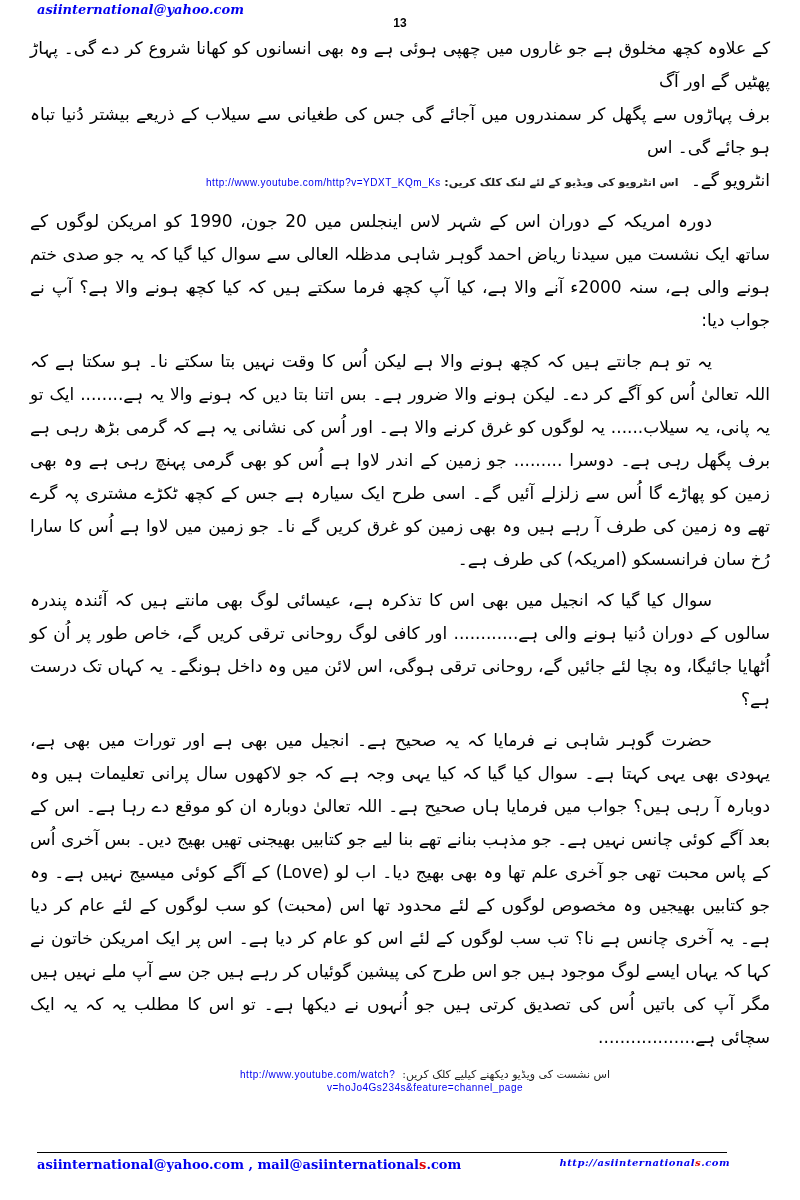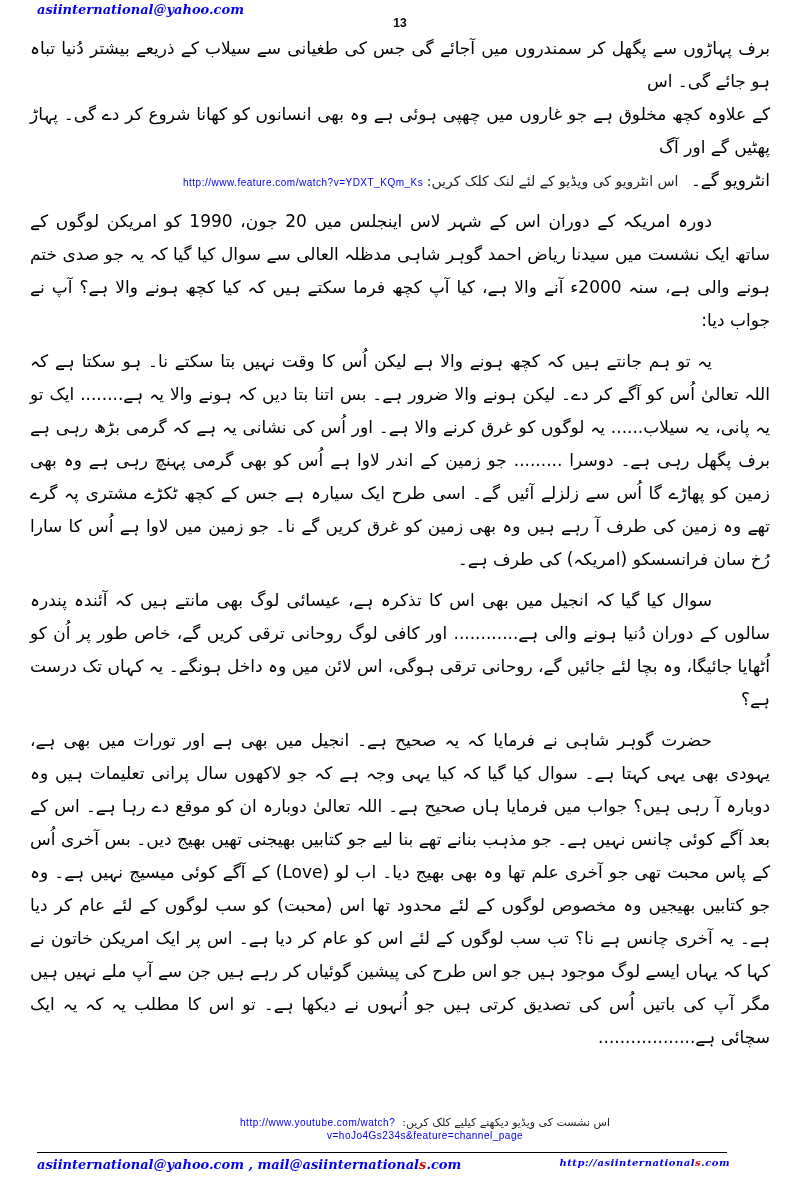--- a/index.html
+++ b/index.html
@@ -4,45 +4,45 @@
   <style>
     html, body { margin: 0; padding: 0; background: #ffffff; }
     body { width: 800px; height: 1200px; position: relative; overflow: hidden; font-family: "DejaVu Sans", sans-serif; color: #000; }
     .hdr-email { position: absolute; left: 37px; top: 2px; font-family: "DejaVu Serif", serif; font-style: italic; font-weight: bold; font-size: 13px; color: #0000ee; text-decoration: none; }
     .page-num { position: absolute; left: 0; width: 800px; top: 16px; text-align: center; font-family: "Liberation Sans", sans-serif; font-weight: bold; font-size: 12px; }
     .body-text { position: absolute; left: 30px; width: 740px; top: 32px; direction: rtl; text-align: justify; font-family: "DejaVu Sans", sans-serif; font-size: 17px; line-height: 33px; }
     .body-text p { margin: 0; }
     .para-gap { margin-top: 8px !important; }
     .indent { text-indent: 58px; }
     .link-line { direction: rtl; text-align: right; font-size: 11px; line-height: 22px; }
-    .link-line .link-label { font-size: 14px; color: #222; }
+    .link-line .link-label { font-size: 11px; color: #222; font-weight: bold; }
     .link-line a, .bottom-link a { color: #0000ee; text-decoration: none; font-family: "Liberation Sans", sans-serif; font-size: 10px; letter-spacing: 0.5px; direction: ltr; unicode-bidi: embed; }
     .inline-link-row { direction: rtl; text-align: right; }
-    .bottom-link { position: absolute; left: 150px; width: 550px; top: 1068px; direction: rtl; text-align: center; font-size: 11px; margin-top: 48px; }
+    .bottom-link { position: absolute; left: 150px; width: 550px; top: 1068px; direction: rtl; text-align: center; font-size: 11px; }
     .bottom-link .link-label { color: #222; font-size: 11px; }
     .footer-rule { position: absolute; left: 37px; width: 690px; top: 1152px; height: 0; border-top: 1.5px solid #000; }
-    .footer-left { position: absolute; left: 37px; top: 1157px; font-family: "DejaVu Serif", serif; font-style: italic; font-weight: bold; font-size: 13px; color: #0000ee; }
+    .footer-left { position: absolute; left: 37px; top: 1157px; font-family: "DejaVu Serif", serif; font-weight: bold; font-size: 13px; color: #0000ee; }
     .footer-right { position: absolute; right: 70px; top: 1157px; font-family: "DejaVu Serif", serif; font-style: italic; font-weight: bold; font-size: 10px; color: #0000ee; letter-spacing: 0.5px; }
     .red { color: #e00000; }
     .footer-left a, .footer-right a { color: inherit; text-decoration: none; }
   </style>
 </head>
 <body>
 
 <a class="hdr-email">asiinternational@yahoo.com</a>
 <div class="page-num">13</div>
 
 <div class="body-text">
+  <p>کے علاوہ کچھ مخلوق ہے جو غاروں میں چھپی ہوئی ہے وہ بھی انسانوں کو کھانا شروع کر دے گی۔ پہاڑ پھٹیں گے اور آگ</p>
   <p>برف پہاڑوں سے پگھل کر سمندروں میں آجائے گی جس کی طغیانی سے سیلاب کے ذریعے بیشتر دُنیا تباہ ہو جائے گی۔ اس</p>
-  <p>کے علاوہ کچھ مخلوق ہے جو غاروں میں چھپی ہوئی ہے وہ بھی انسانوں کو کھانا شروع کر دے گی۔ پہاڑ پھٹیں گے اور آگ</p>
   <p class="inline-link-row">
     <span>انٹرویو گے۔</span>
     <span class="link-line">
       &nbsp;&nbsp;<span class="link-label">اس انٹرویو کی ویڈیو کے لئے لنک کلک کریں:</span>
-      <a>http://www.feature.com/watch?v=YDXT_KQm_Ks</a>
+      <a>http://www.youtube.com/http?v=YDXT_KQm_Ks</a>
     </span>
   </p>
   <p class="para-gap indent">دورہ امریکہ کے دوران اس کے شہر لاس اینجلس میں 20 جون، 1990 کو امریکن لوگوں کے ساتھ ایک نشست میں سیدنا ریاض احمد گوہر شاہی مدظلہ العالی سے سوال کیا گیا کہ یہ جو صدی ختم ہونے والی ہے، سنہ 2000ء آنے والا ہے، کیا آپ کچھ فرما سکتے ہیں کہ کیا کچھ ہونے والا ہے؟ آپ نے جواب دیا:</p>
   <p class="para-gap indent">یہ تو ہم جانتے ہیں کہ کچھ ہونے والا ہے لیکن اُس کا وقت نہیں بتا سکتے نا۔ ہو سکتا ہے کہ اللہ تعالیٰ اُس کو آگے کر دے۔ لیکن ہونے والا ضرور ہے۔ بس اتنا بتا دیں کہ ہونے والا یہ ہے........ ایک تو یہ پانی، یہ سیلاب...... یہ لوگوں کو غرق کرنے والا ہے۔ اور اُس کی نشانی یہ ہے کہ گرمی بڑھ رہی ہے برف پگھل رہی ہے۔ دوسرا ......... جو زمین کے اندر لاوا ہے اُس کو بھی گرمی پہنچ رہی ہے وہ بھی زمین کو پھاڑے گا اُس سے زلزلے آئیں گے۔ اسی طرح ایک سیارہ ہے جس کے کچھ ٹکڑے مشتری پہ گرے تھے وہ زمین کی طرف آ رہے ہیں وہ بھی زمین کو غرق کریں گے نا۔ جو زمین میں لاوا ہے اُس کا سارا رُخ سان فرانسسکو (امریکہ) کی طرف ہے۔</p>
   <p class="para-gap indent">سوال کیا گیا کہ انجیل میں بھی اس کا تذکرہ ہے، عیسائی لوگ بھی مانتے ہیں کہ آئندہ پندرہ سالوں کے دوران دُنیا ہونے والی ہے............ اور کافی لوگ روحانی ترقی کریں گے، خاص طور پر اُن کو اُٹھایا جائیگا، وہ بچا لئے جائیں گے، روحانی ترقی ہوگی، اس لائن میں وہ داخل ہونگے۔ یہ کہاں تک درست ہے؟</p>
   <p class="para-gap indent">حضرت گوہر شاہی نے فرمایا کہ یہ صحیح ہے۔ انجیل میں بھی ہے اور تورات میں بھی ہے، یہودی بھی یہی کہتا ہے۔ سوال کیا گیا کہ کیا یہی وجہ ہے کہ جو لاکھوں سال پرانی تعلیمات ہیں وہ دوبارہ آ رہی ہیں؟ جواب میں فرمایا ہاں صحیح ہے۔ اللہ تعالیٰ دوبارہ ان کو موقع دے رہا ہے۔ اس کے بعد آگے کوئی چانس نہیں ہے۔ جو مذہب بنانے تھے بنا لیے جو کتابیں بھیجنی تھیں بھیج دیں۔ بس آخری اُس کے پاس محبت تھی جو آخری علم تھا وہ بھی بھیج دیا۔ اب لو (Love) کے آگے کوئی میسیج نہیں ہے۔ وہ جو کتابیں بھیجیں وہ مخصوص لوگوں کے لئے محدود تھا اس (محبت) کو سب لوگوں کے لئے عام کر دیا ہے۔ یہ آخری چانس ہے نا؟ تب سب لوگوں کے لئے اس کو عام کر دیا ہے۔ اس پر ایک امریکن خاتون نے کہا کہ یہاں ایسے لوگ موجود ہیں جو اس طرح کی پیشین گوئیاں کر رہے ہیں جن سے آپ ملے نہیں ہیں مگر آپ کی باتیں اُس کی تصدیق کرتی ہیں جو اُنہوں نے دیکھا ہے۔ تو اس کا مطلب یہ کہ یہ ایک سچائی ہے..................</p>
 </div>
 
 <div class="bottom-link">
   <span class="link-label">اس نشست کی ویڈیو دیکھنے کیلیے کلک کریں:</span>

